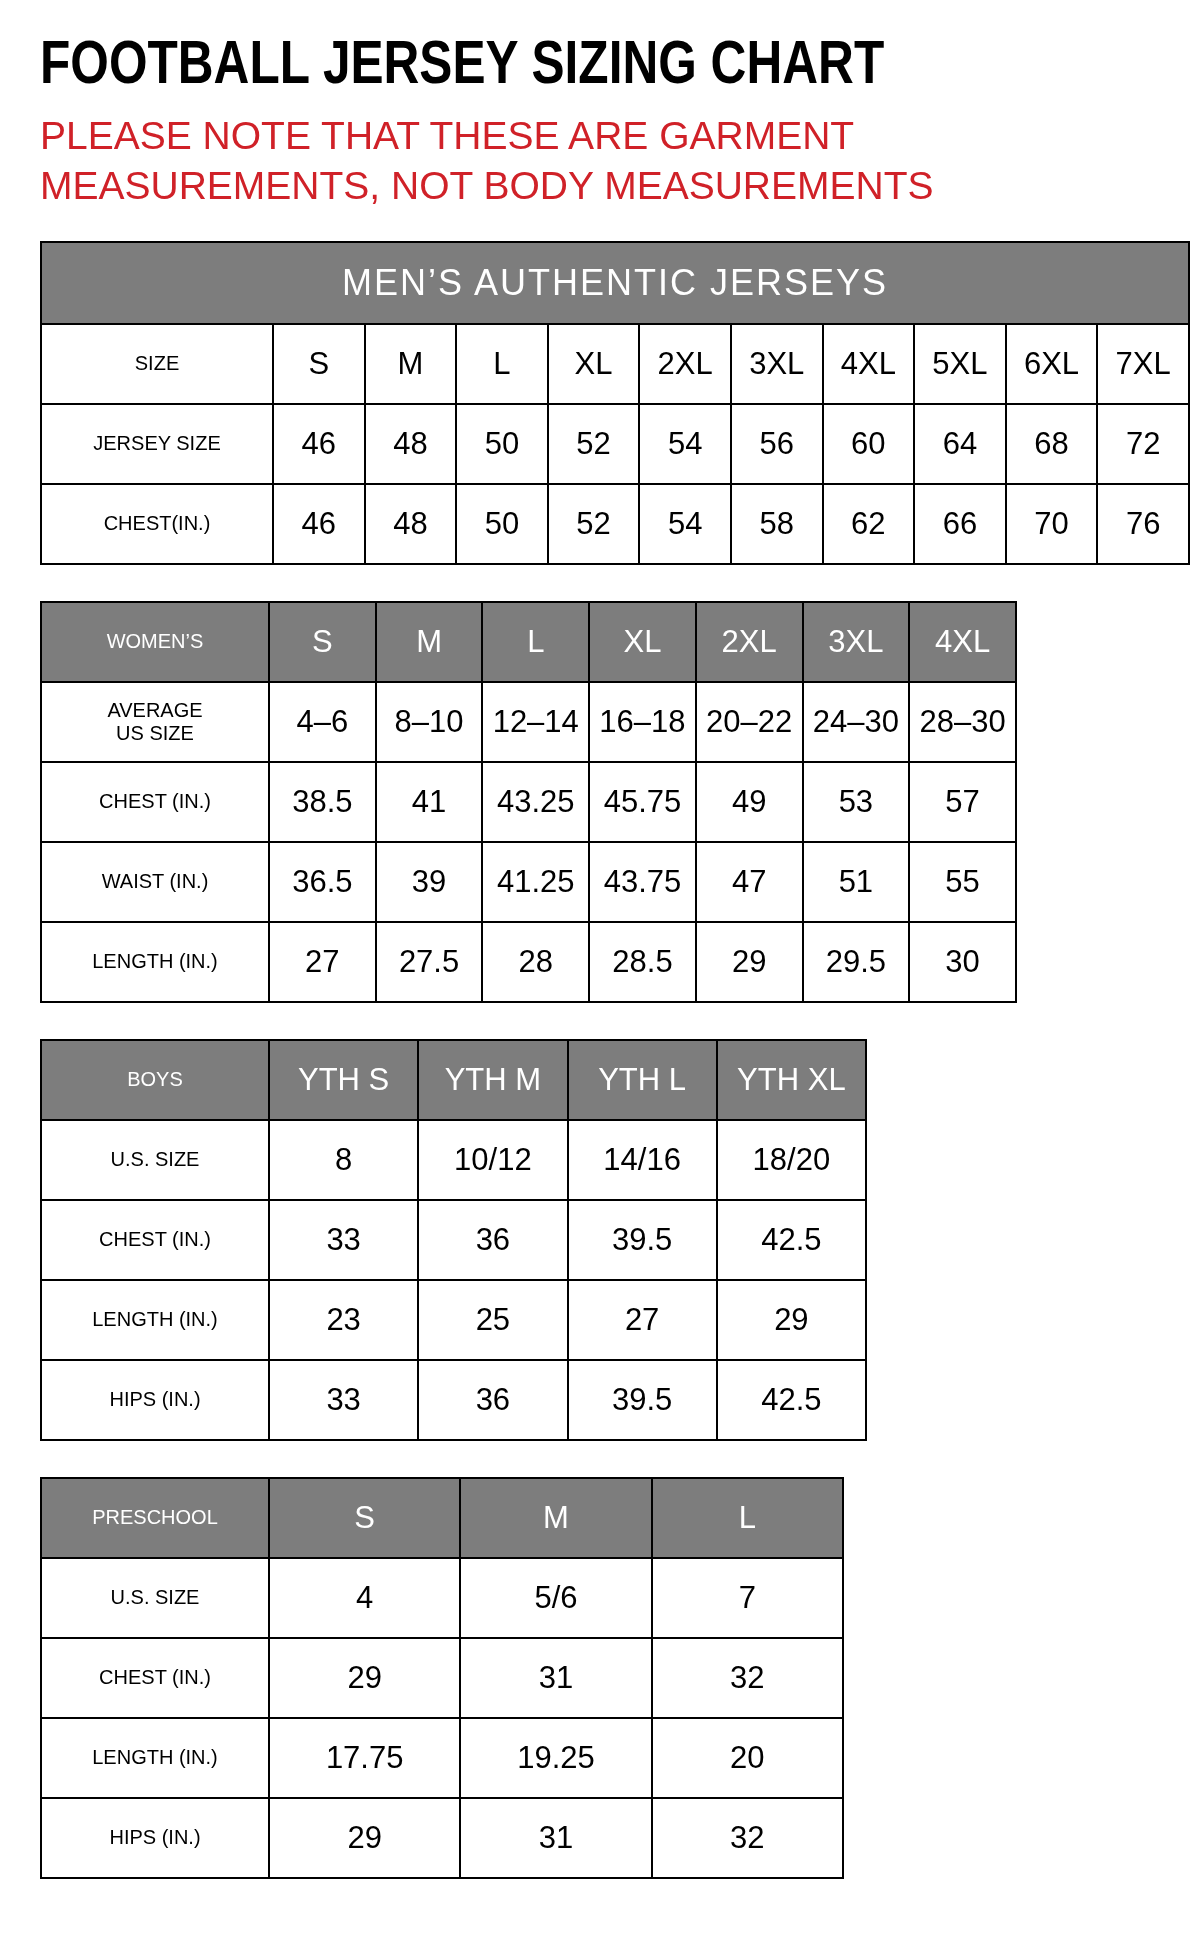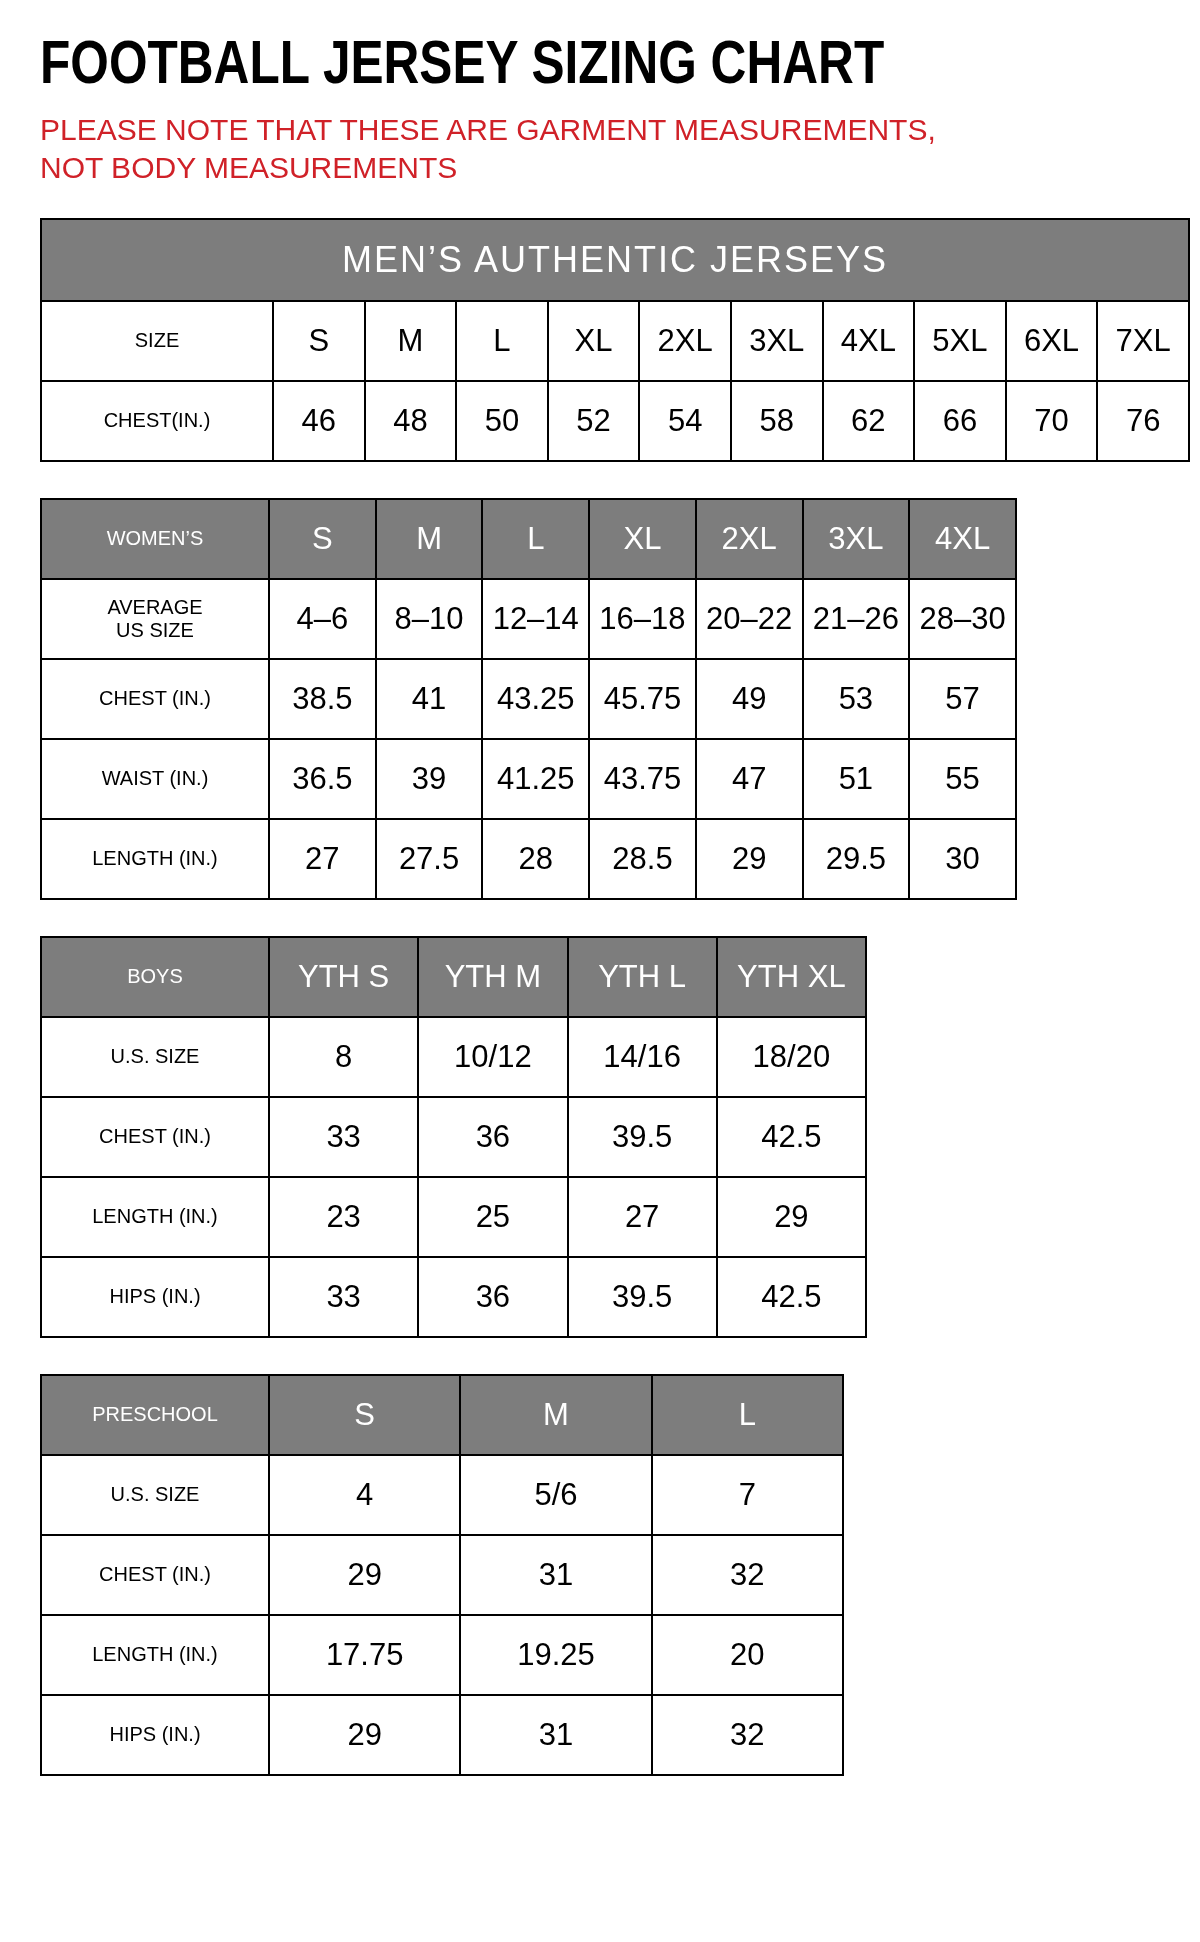--- a/index.html
+++ b/index.html
@@ -21,21 +21,21 @@
     font-size: 62px;
     font-weight: bold;
     letter-spacing: 0px;
     white-space: nowrap;
     transform: scaleX(0.80);
     transform-origin: left center;
     margin: 6px 0 14px 0;
   }
   .note {
     color: #d02128;
-    font-size: 30px;
+    font-size: 39px;
     line-height: 1.28;
     max-width: 930px;
     margin: 0 0 30px 0;
   }
   table.sizing-table {
     border-collapse: collapse;
     table-layout: fixed;
     margin: 0 0 36px 0;
     padding-left: 40px;
   }
@@ -94,20 +94,33 @@
           <td>L</td>
           <td>XL</td>
           <td>2XL</td>
           <td>3XL</td>
           <td>4XL</td>
           <td>5XL</td>
           <td>6XL</td>
           <td>7XL</td>
         </tr>
         <tr>
+          <th class="row-label">JERSEY SIZE</th>
+          <td>46</td>
+          <td>48</td>
+          <td>50</td>
+          <td>52</td>
+          <td>54</td>
+          <td>56</td>
+          <td>60</td>
+          <td>64</td>
+          <td>68</td>
+          <td>72</td>
+        </tr>
+        <tr>
           <th class="row-label">CHEST(IN.)</th>
           <td>46</td>
           <td>48</td>
           <td>50</td>
           <td>52</td>
           <td>54</td>
           <td>58</td>
           <td>62</td>
           <td>66</td>
           <td>70</td>
@@ -135,21 +148,21 @@
     </thead>
     <tbody>
         <tr>
           <th class="row-label">AVERAGE
 US SIZE</th>
           <td>4–6</td>
           <td>8–10</td>
           <td>12–14</td>
           <td>16–18</td>
           <td>20–22</td>
-          <td>21–26</td>
+          <td>24–30</td>
           <td>28–30</td>
         </tr>
         <tr>
           <th class="row-label">CHEST (IN.)</th>
           <td>38.5</td>
           <td>41</td>
           <td>43.25</td>
           <td>45.75</td>
           <td>49</td>
           <td>53</td>

